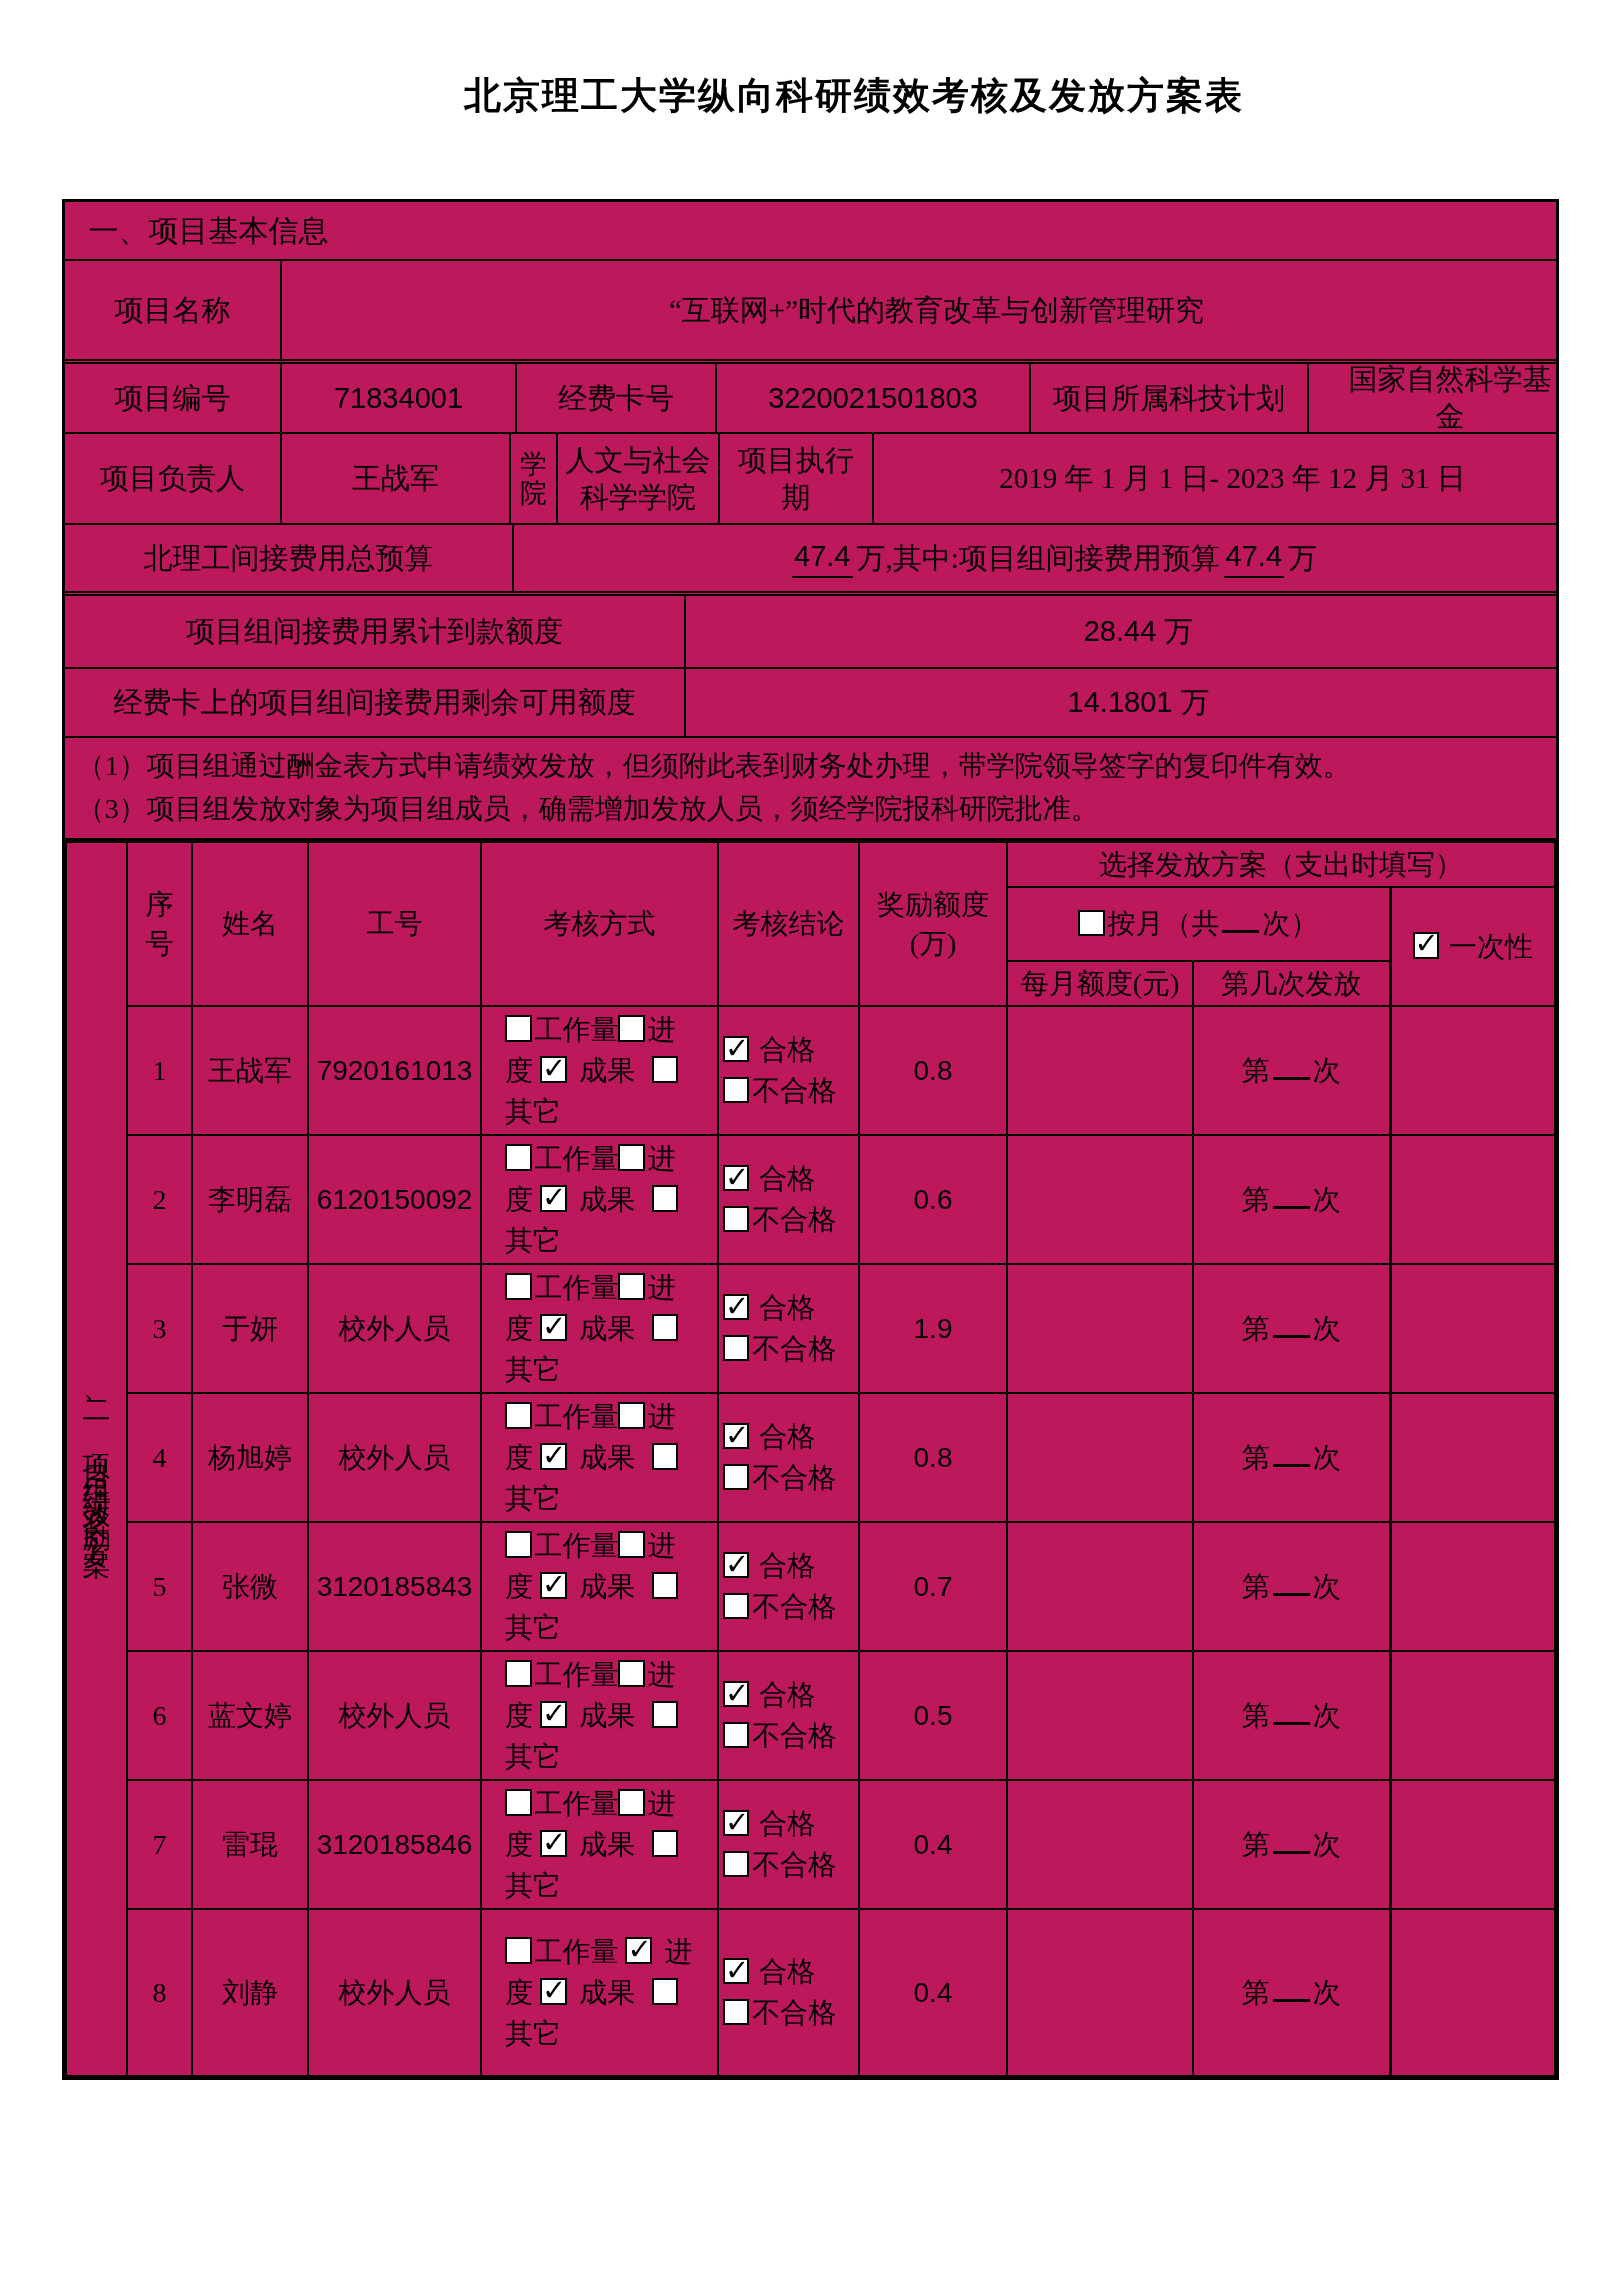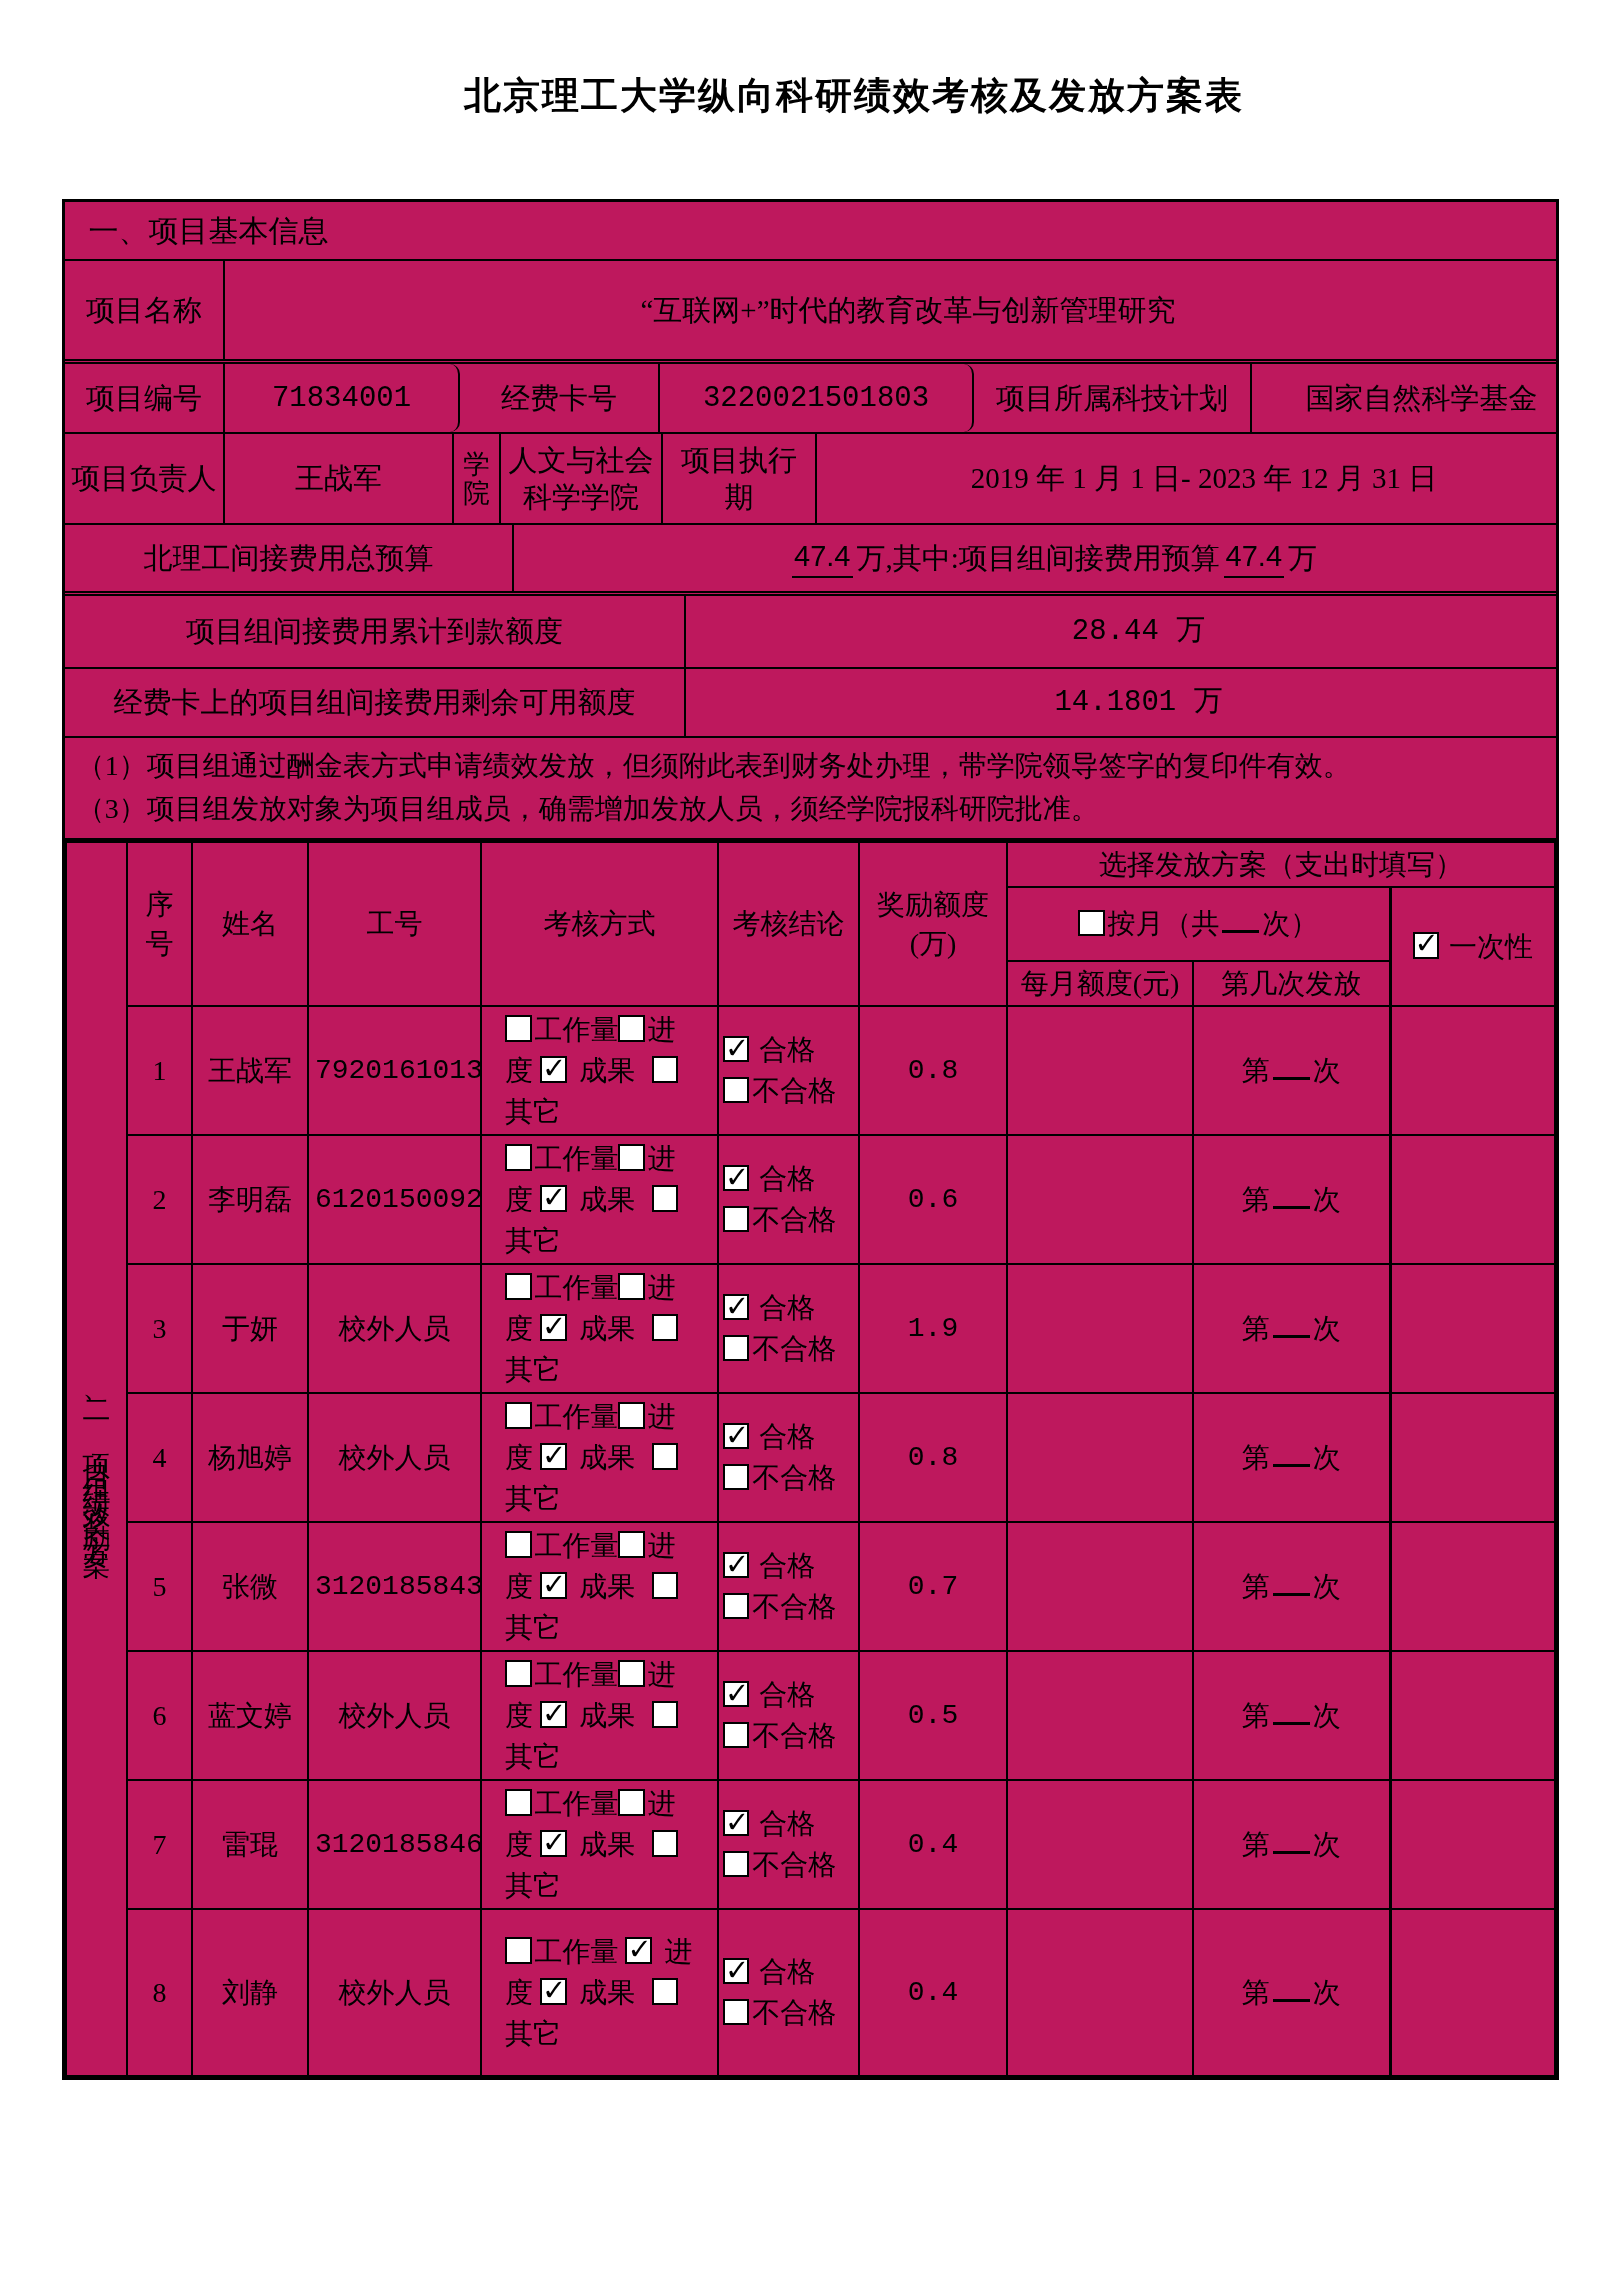--- a/index.html
+++ b/index.html
@@ -1,42 +1,42 @@
 <!DOCTYPE html>
 <html><head>
 <meta charset="utf-8">
 <style>
   html,body{margin:0;padding:0;}
   body{
     width:1620px;height:2293px;background:#ffffff;color:#000;
     font-family:"Liberation Serif","DejaVu Serif",serif;
     position:relative;overflow:hidden;
   }
-  .num{font-family:Liberation Mono, monospace;border-radius:10px;}
+  .num{font-family:Liberation Sans, sans-serif;}
   .title{
     position:absolute;top:71px;left:0;width:100%;text-align:center;
     font-family:"Liberation Sans","DejaVu Sans",sans-serif;
     font-weight:bold;font-size:37px;letter-spacing:2px;padding-left:44px;
   }
   .sheet{
     position:absolute;left:62px;top:199px;width:1497px;
     border:3.9px solid #000;box-sizing:border-box;background:#be185d;
   }
   
   .s1-row{display:flex;align-items:stretch;border-bottom:2.9px solid #000;}
   .s1-row.dbl{border-bottom:5.9px double #000;}
   .cell{
     display:flex;align-items:center;justify-content:center;
     box-sizing:border-box;border-right:2px solid #000;
     text-align:center;font-size:29px;line-height:37px;padding:2px 3.9px;
   }
   .cell:last-child{border-right:none;}
   .h58{height:57px}.h100{height:98px}.h69{height:68px}.h91{height:89px}
   .h67{height:66px}.h72{height:71px}.h68{height:67px}
-  .w190{width:160px;flex:none}.w240{width:235px;flex:none}.w204{width:200px;flex:none}
+  .w190{width:217px;flex:none}.w240{width:235px;flex:none}.w204{width:200px;flex:none}
   .w320{width:314px;flex:none}.w284{width:278px;flex:none}.w234{width:229px;flex:none}
   .w48{width:47px;flex:none;font-size:26.5px;line-height:29px;padding:2px 1px}
   .w165{width:162px;flex:none}.w157{width:154px;flex:none}
   .w458{width:449px;flex:none}.w634{width:621px;flex:none}
   .flex1{flex:1 1 auto;padding-left:39px;}
   .heading{justify-content:flex-start;padding-left:23.5px;border-right:none;font-size:30px;}
   .uval{
     font-family:"Liberation Sans","DejaVu Sans",sans-serif;
     border-bottom:2.9px solid #000;padding:0 2px 1px;margin:0 3.9px;
   }

